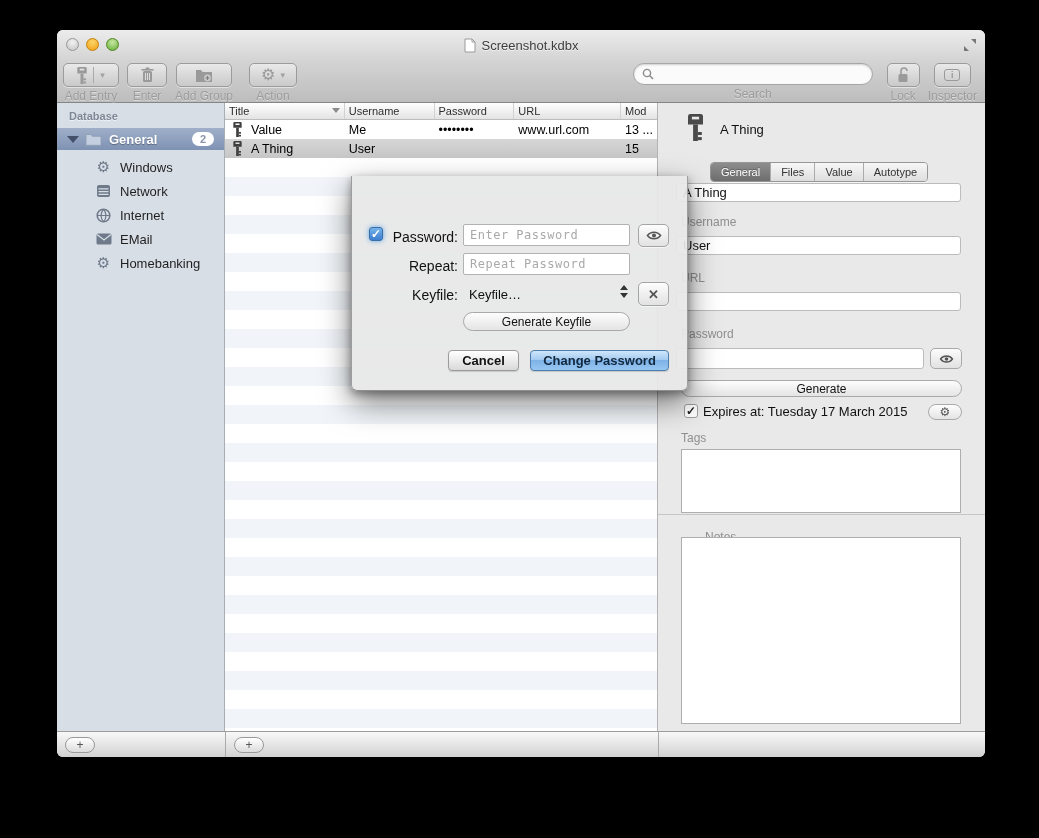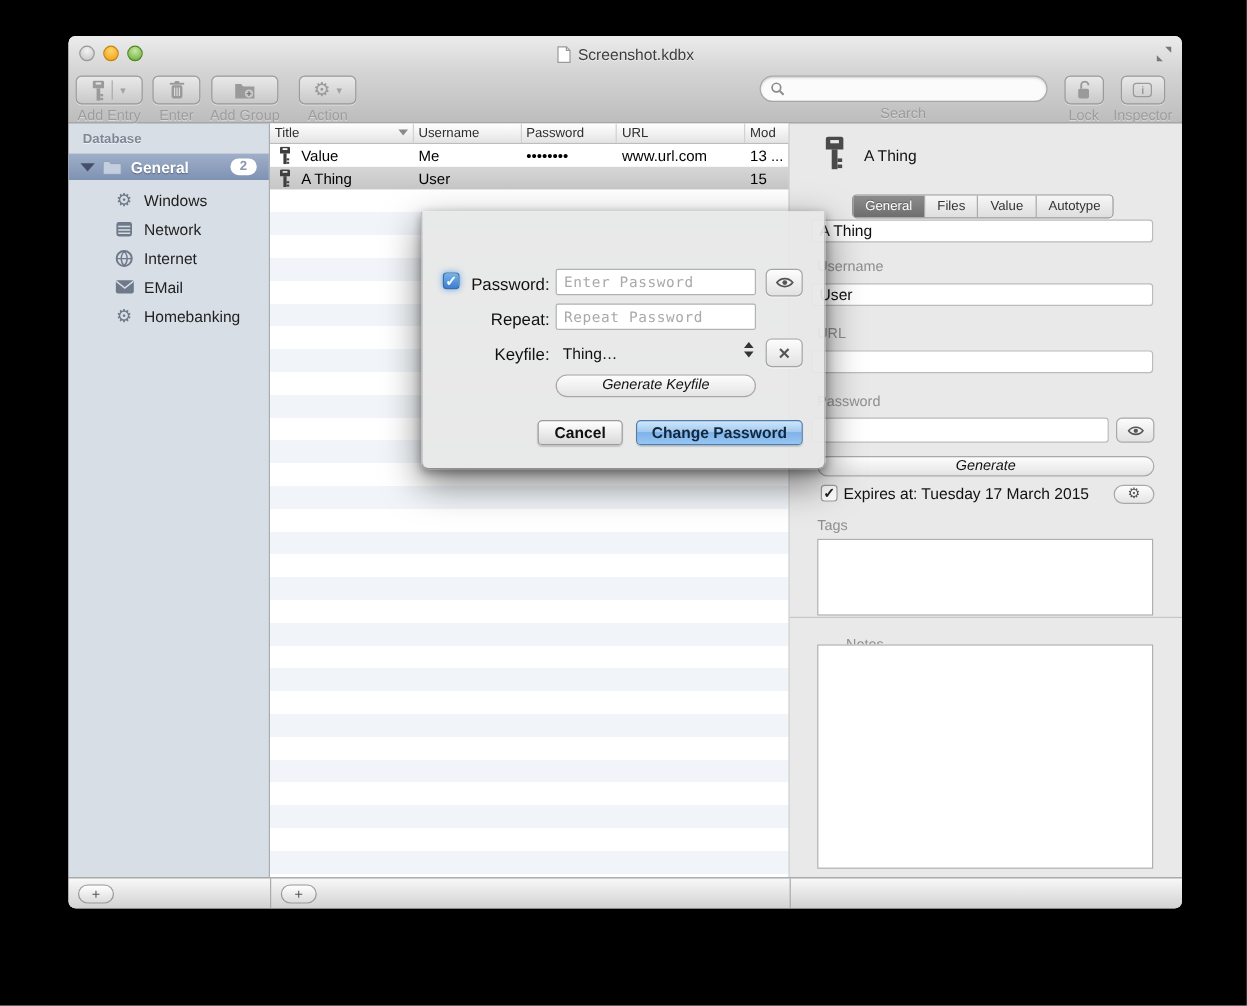--- a/index.html
+++ b/index.html
@@ -90,21 +90,21 @@
   .seg{ font-size:11px; padding:3px 10px 0; background:linear-gradient(#f7f7f7,#dedede);
     color:#333; border-left:1px solid #ababab; white-space:nowrap; }
   .seg:first-child{ border-left:none; }
   .seg.sel{ background:linear-gradient(#8d8d8d,#6e6e6e); color:#fff; text-shadow:0 -1px 0 rgba(0,0,0,.3); }
   .insp-label{ position:absolute; font-size:12px; color:#8f8f8f; }
   .insp-field{ position:absolute; height:19px; width:285px; left:18px; border:1px solid #bcbcbc;
     border-radius:3px; background:#fff; font-size:13px; padding:0 6px; outline:none;
     font-family:"Liberation Sans", sans-serif; color:#111; }
   .pill-btn{ position:absolute; border:1px solid #a9a9a9; border-radius:9px;
     background:linear-gradient(#fdfdfd,#e4e4e4); font-size:12px; color:#111;
-    display:flex; justify-content:center;font-style:italic; }
+    display:flex; align-items:center; justify-content:center; }
   .eye-btn{ position:absolute; border:1px solid #a9a9a9; border-radius:5px;
     background:linear-gradient(#fcfcfc,#e1e1e1); display:flex; align-items:center; justify-content:center;
     color:#555; }
   .checkbox{ position:absolute; width:14px; height:14px; background:#fff; border:1px solid #9f9f9f;
     border-radius:3px; font-size:12px; line-height:13px; text-align:center; color:#222; font-weight:bold; }
   .checkbox.blue{ background:linear-gradient(#74b3e9,#3f7fd0); border-color:#3a6ea8; color:#fff;
     box-shadow:0 0 5px rgba(90,160,230,.95); }
   .insp-divider{ position:absolute; left:0; right:0; top:411px; height:1px; background:#c6c6c6; }
   .textbox{ position:absolute; left:23px; width:280px; background:#fff; border:1px solid #aeaeae;
     resize:none; outline:none; font-family:"Liberation Sans", sans-serif; font-size:12px; }
@@ -405,21 +405,21 @@
         <svg width="16" height="11" viewBox="0 0 14 10">
           <path d="M1 5 C4 1 10 1 13 5 C10 9 4 9 1 5z" fill="none" stroke="currentColor" stroke-width="1.3"></path>
           <circle cx="7" cy="5" r="1.8" fill="currentColor"></circle>
         </svg>
       </div>
 
       <div class="sheet-label" style="top:82px;">Repeat:</div>
       <input class="sheet-input" style="top: 77px;" placeholder="Repeat Password">
 
       <div class="sheet-label" style="top:111px;">Keyfile:</div>
-      <div style="position:absolute; left:117px; top:111px; font-size:13px; color:#111;">Thing…</div>
+      <div style="position:absolute; left:117px; top:111px; font-size:13px; color:#111;">Keyfile…</div>
       <div class="stepper">
           <i class="up"></i>
           <i class="down"></i>
         </div>
       <div class="sq-btn" style="top:106px; height:24px; font-weight:bold;">✕</div>
 
       <div class="pill-btn" style="left:111px; top:136px; width:167px; height:19px; border-radius:10px;">
         <span>Generate Keyfile</span>
       </div>
 

